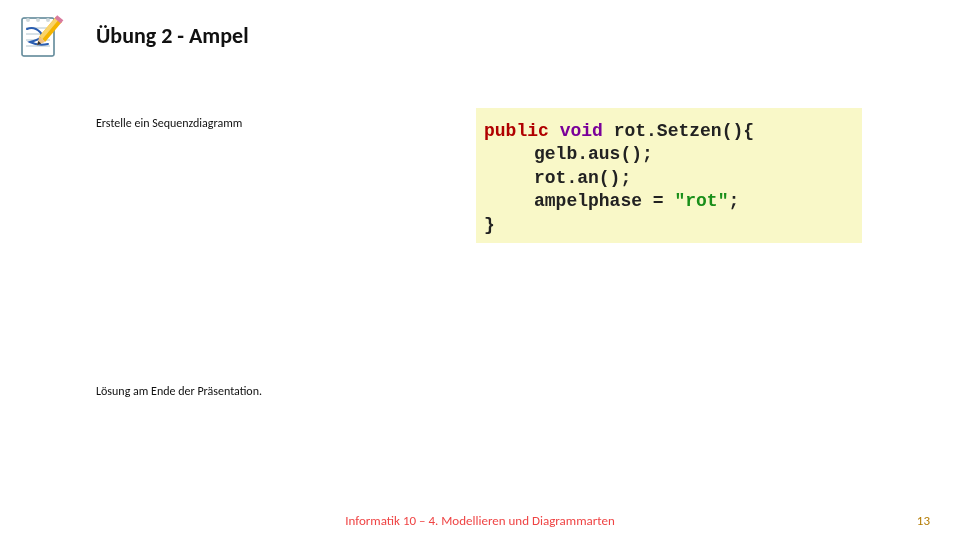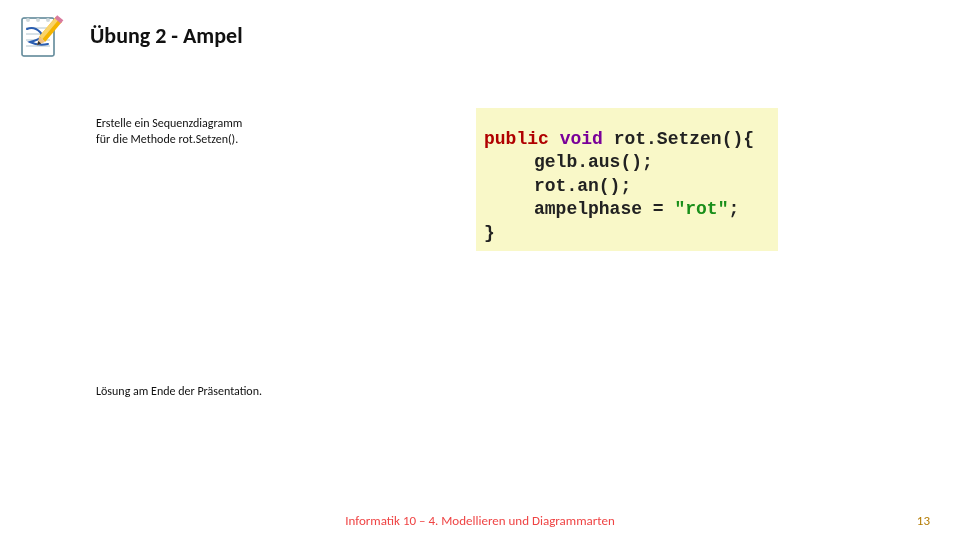--- a/index.html
+++ b/index.html
@@ -22,41 +22,41 @@
       width: 48px;
       height: 48px;
     }
     .slide-icon svg {
       width: 100%;
       height: 100%;
     }
     .slide-title {
       position: absolute;
       top: 22px;
-      left: 90px;
+      left: 96px;
       font-size: 22px;
       font-weight: bold;
       color: #111;
     }
     .body-left {
       position: absolute;
       top: 116px;
       left: 96px;
       width: 340px;
       font-size: 12px;
       line-height: 1.3;
       color: #111;
     }
     .code-block {
       position: absolute;
       top: 108px;
       left: 476px;
-      width: 302px;
+      width: 386px;
       background: #f9f8c8;
-      padding: 20px 8px 6px 8px;
+      padding: 12px 8px 6px 8px;
       font-family: Consolas, "Courier New", monospace;
       font-size: 18px;
       line-height: 1.3;
       color: #222;
       font-weight: bold;
     }
     .code-block .line {
       white-space: pre;
     }
     .kw-public { color: #b00000; }
@@ -109,21 +109,20 @@
       <polygon points="32,34 36,34 34,38" fill="#333"></polygon>
       <rect x="30" y="2" width="8" height="4" fill="#d97b9e"></rect>
     </g>
   </svg>
 </div>
 
 <h1 class="slide-title">Übung 2 - Ampel</h1>
 
 <div class="body-left">
   <div>Erstelle ein Sequenzdiagramm</div>
-  <div>für die Methode rot.Setzen().</div>
 </div>
 
 <div class="code-block">
   <div class="line"><span class="kw-public">public</span> <span class="kw-void">void</span><span> rot.Setzen(){</span></div>
   <div class="line indent">gelb.aus();</div>
   <div class="line indent">rot.an();</div>
   <div class="line indent"><span>ampelphase = </span><span class="str">"rot"</span><span>;</span></div>
   <div class="line">}</div>
 </div>
 

